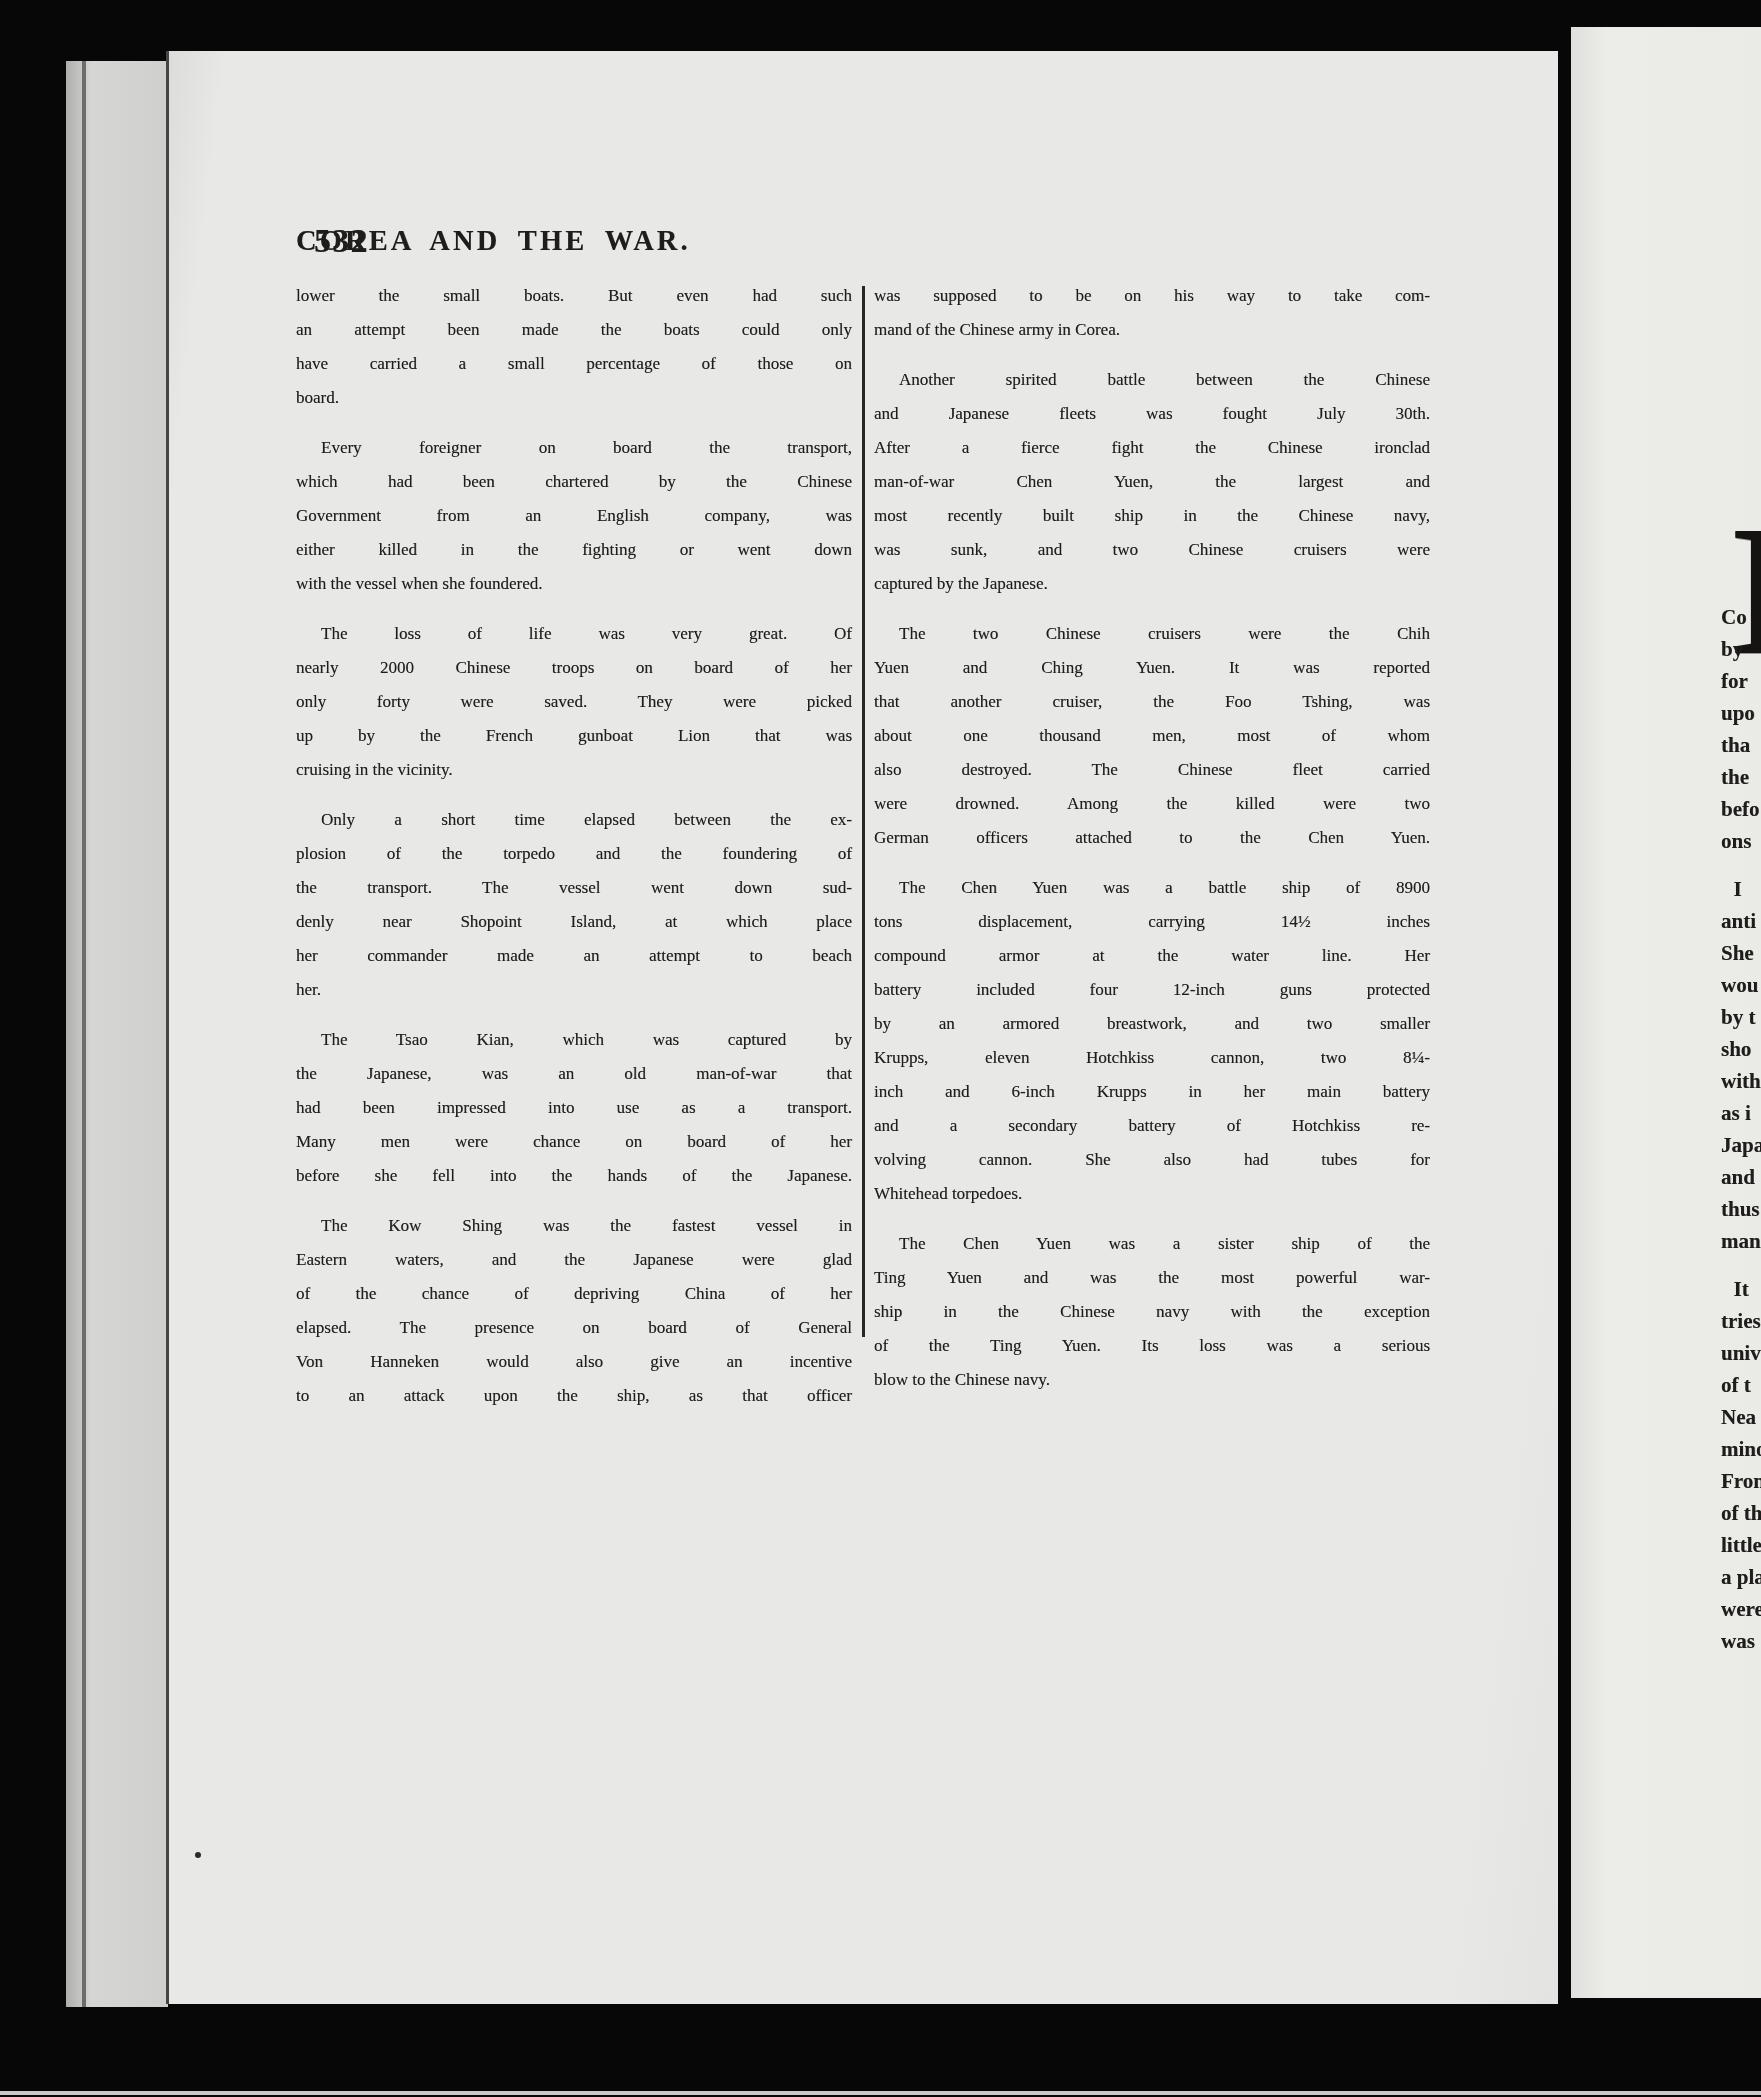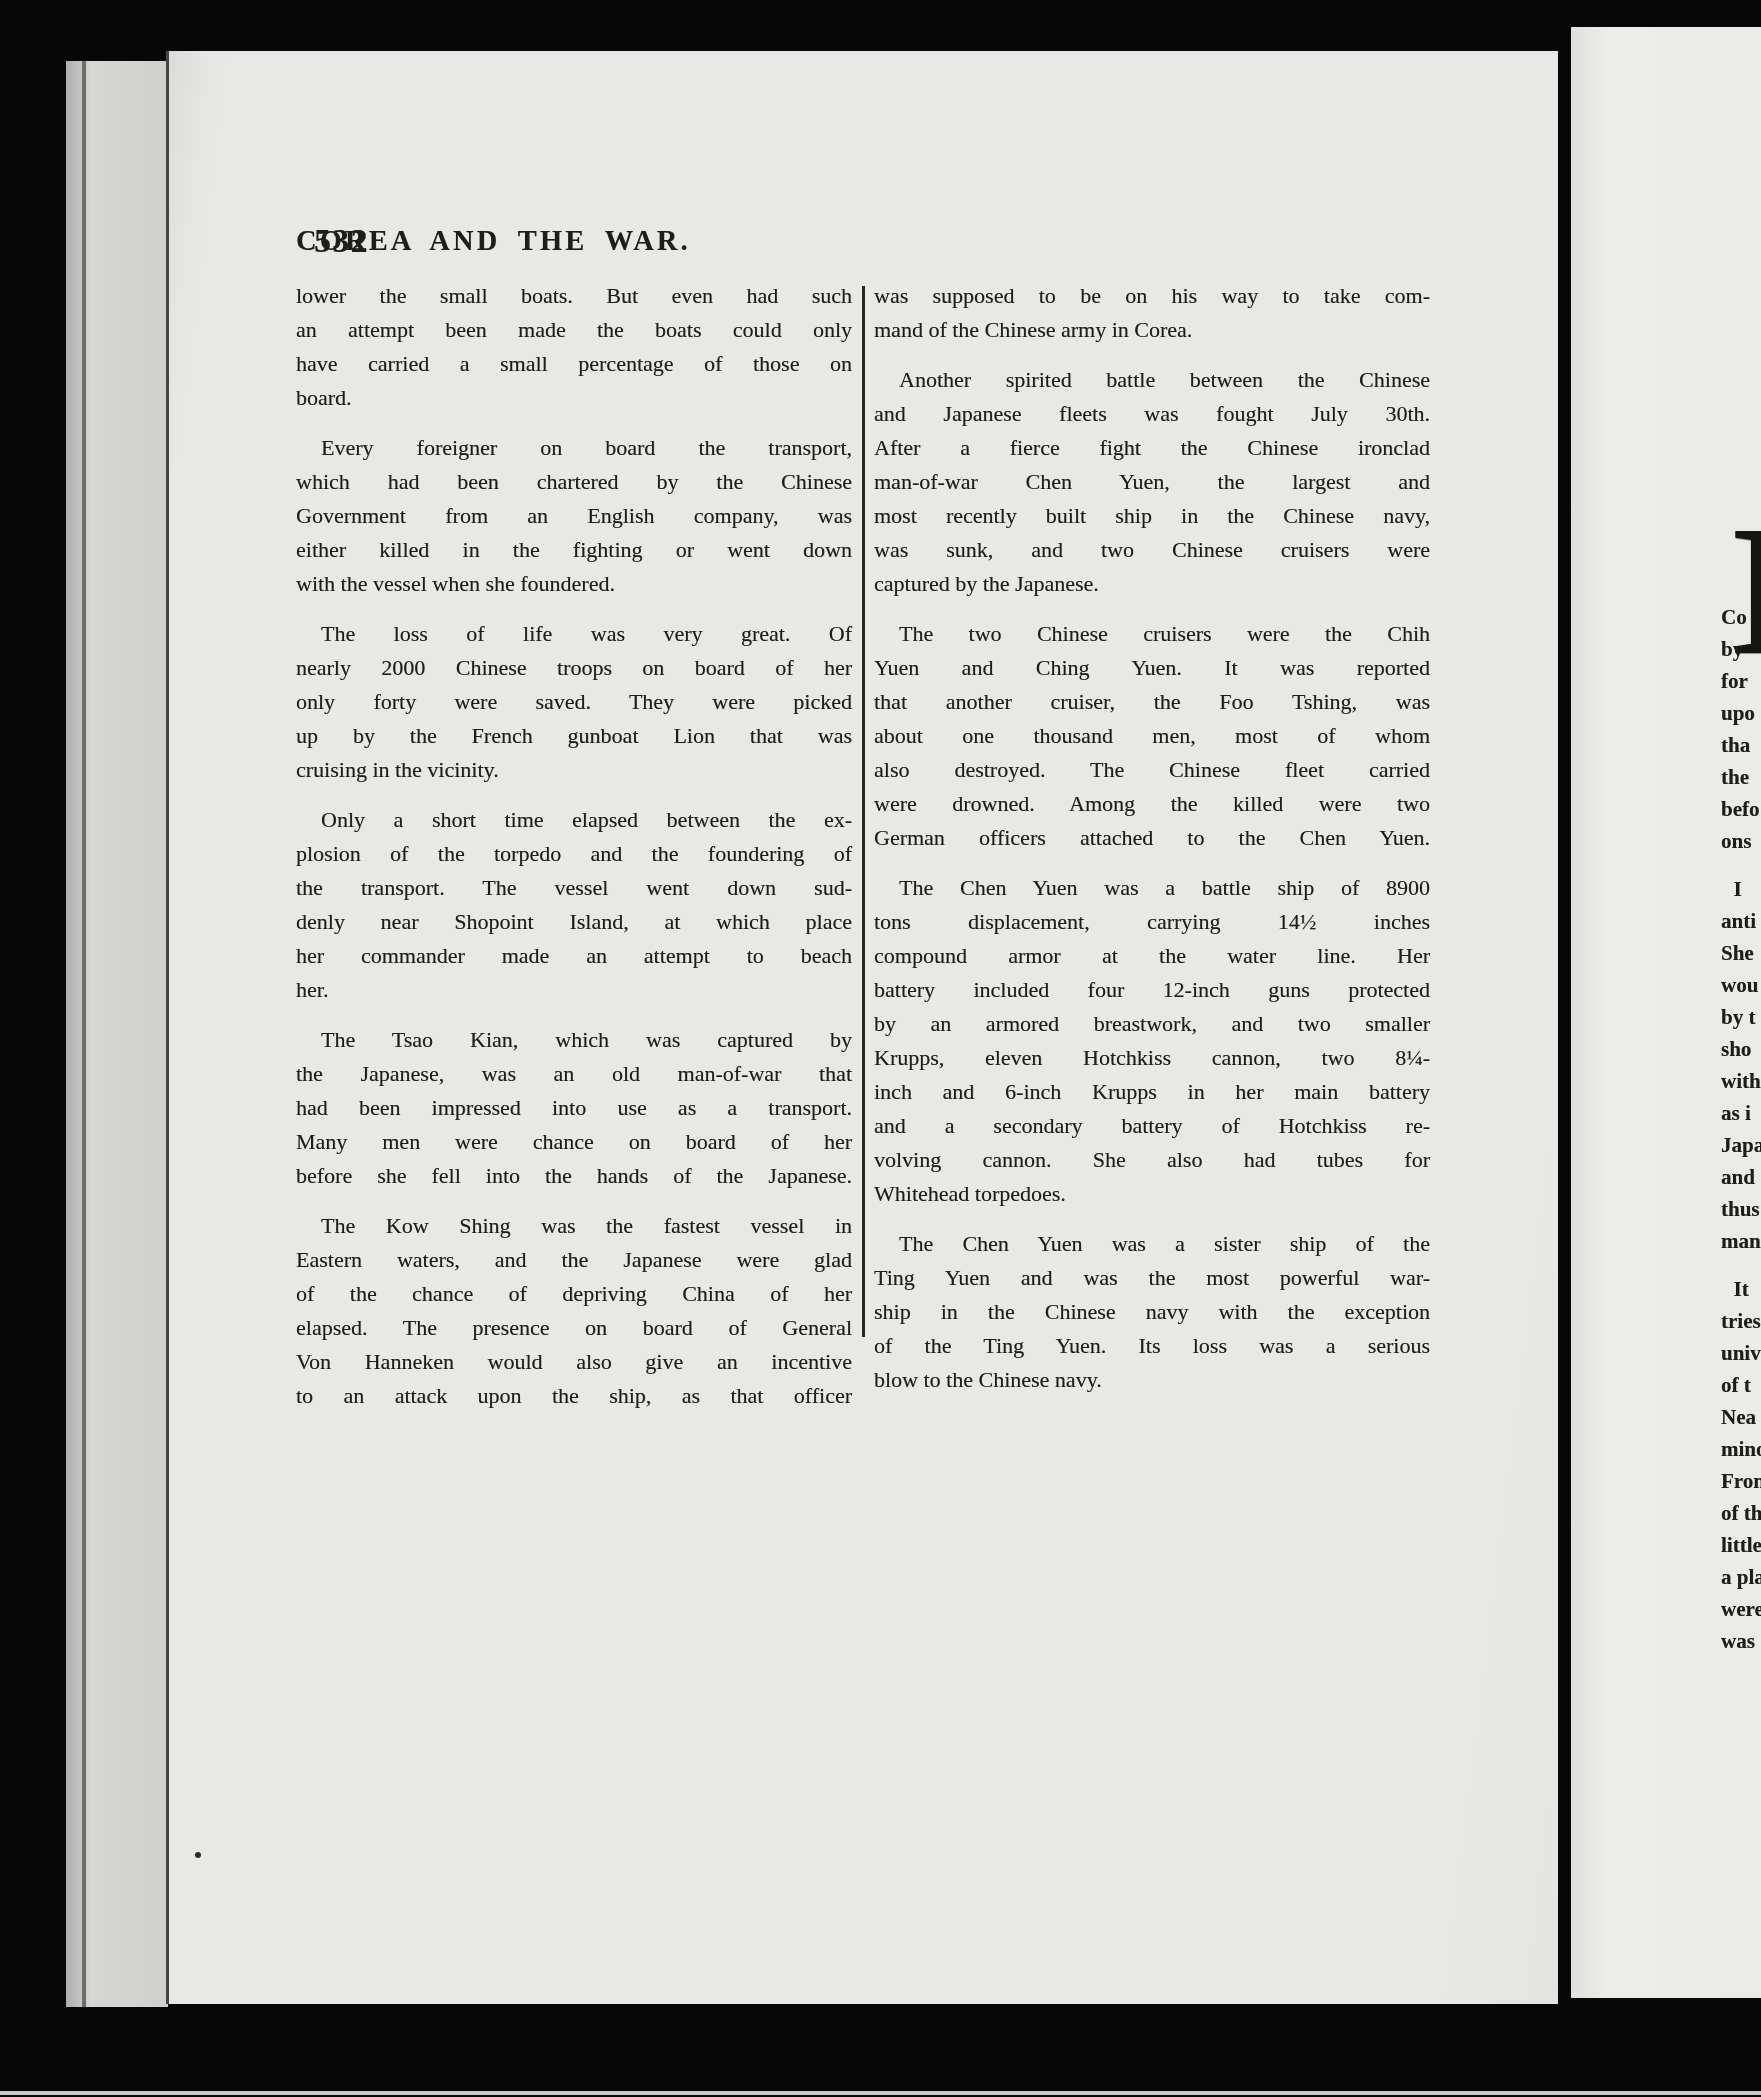--- a/index.html
+++ b/index.html
@@ -38,21 +38,21 @@
     position:absolute;left:314px;top:222px;
     font-size:34px;font-weight:bold;letter-spacing:1.3px;
   }
   #page-header-title{
     position:absolute;left:296px;top:225px;width:1135px;
     font-size:28.4px;font-weight:bold;
     letter-spacing:3.2px;word-spacing:7.6px;
   }
   .text-column{
     position:absolute;top:279px;width:556px;
-    font-size:22px;line-height:34px;
+    font-size:17px;line-height:34px;
   }
   #left-text-column{left:296px;}
   #right-text-column{left:874px;}
   .line{
     text-align:justify;
     text-align-last:justify;
     text-justify:inter-word;
   }
   .line.last{ text-align-last:left; }
   .line.indent{ text-indent:25px;margin-top:16px; }

